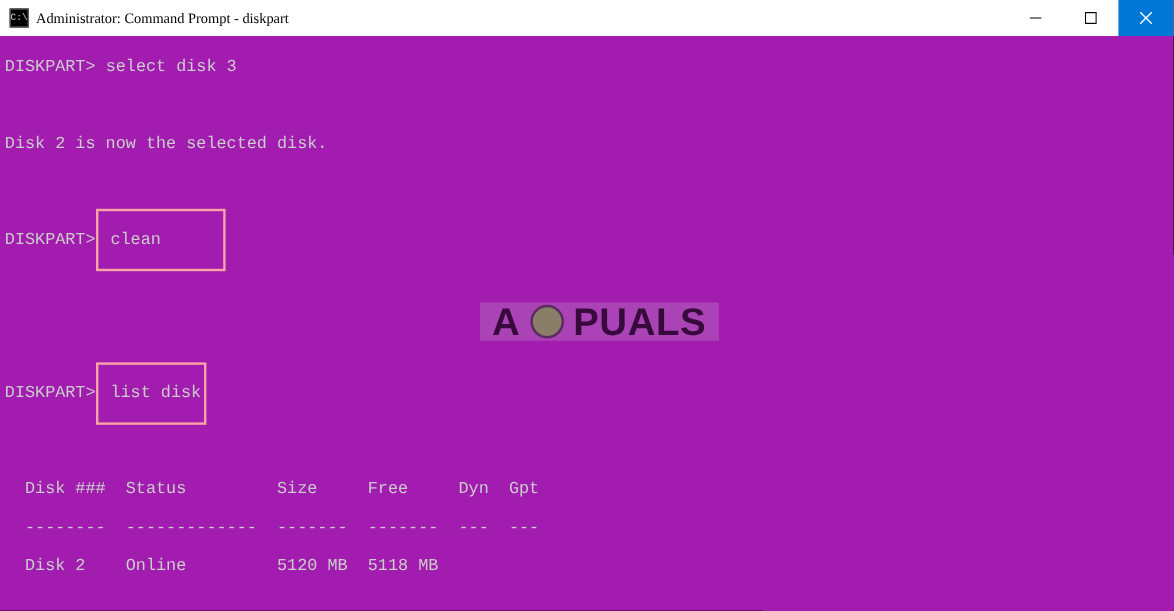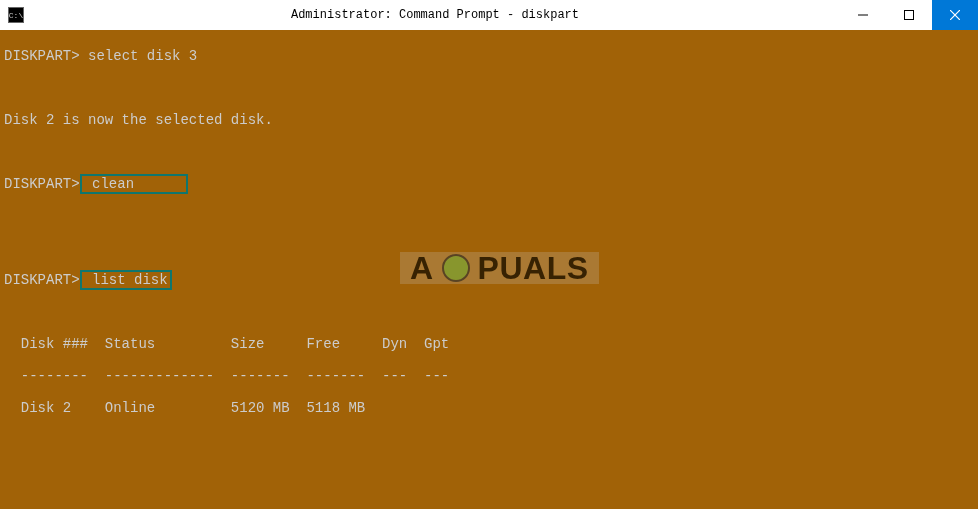--- a/index.html
+++ b/index.html
@@ -35,61 +35,60 @@
       background: #000;
       border: 1px solid #666;
       margin-right: 6px;
       display: inline-flex;
       align-items: center;
       justify-content: center;
       font-size: 8px;
       color: #ccc;
     }
     .title-text {
-      font-family: Liberation Mono, monospace;
+      font-family: Liberation Serif, serif;
       font-size: 12px;
       color: #000;
       flex: 1;
-      text-align: center;
     }
     .win-controls {
       display: flex;
       height: 100%;
     }
     .win-btn {
       width: 46px;
       height: 100%;
       display: flex;
       align-items: center;
       justify-content: center;
       background: #fff;
     }
     .win-btn.minimize { }
     .win-btn.maximize { }
     .win-btn.close { background: #0078d7; }
     .win-btn svg { width: 10px; height: 10px; }
     .terminal {
       flex: 1;
-      background: #a16207;
+      background: #a21caf;
       color: #ccc;
       padding: 2px 4px;
       font-size: 14px;
       line-height: 16px;
       white-space: pre;
       position: relative;
       overflow: hidden;
     }
     .line {
       display: block;
       white-space: pre;
     }
     .box {
-      border: 2px solid #0f766e;
+      border: 2px solid #fca5a5;
       display: inline-block;
-      padding: 0 2px;
+      padding: 16px 2px;
       margin: -2px 0;
     }
     .watermark {
       position: absolute;
       top: 222px;
       left: 400px;
       font-family: Arial, sans-serif;
       font-size: 32px;
       font-weight: 900;
       color: #000;

